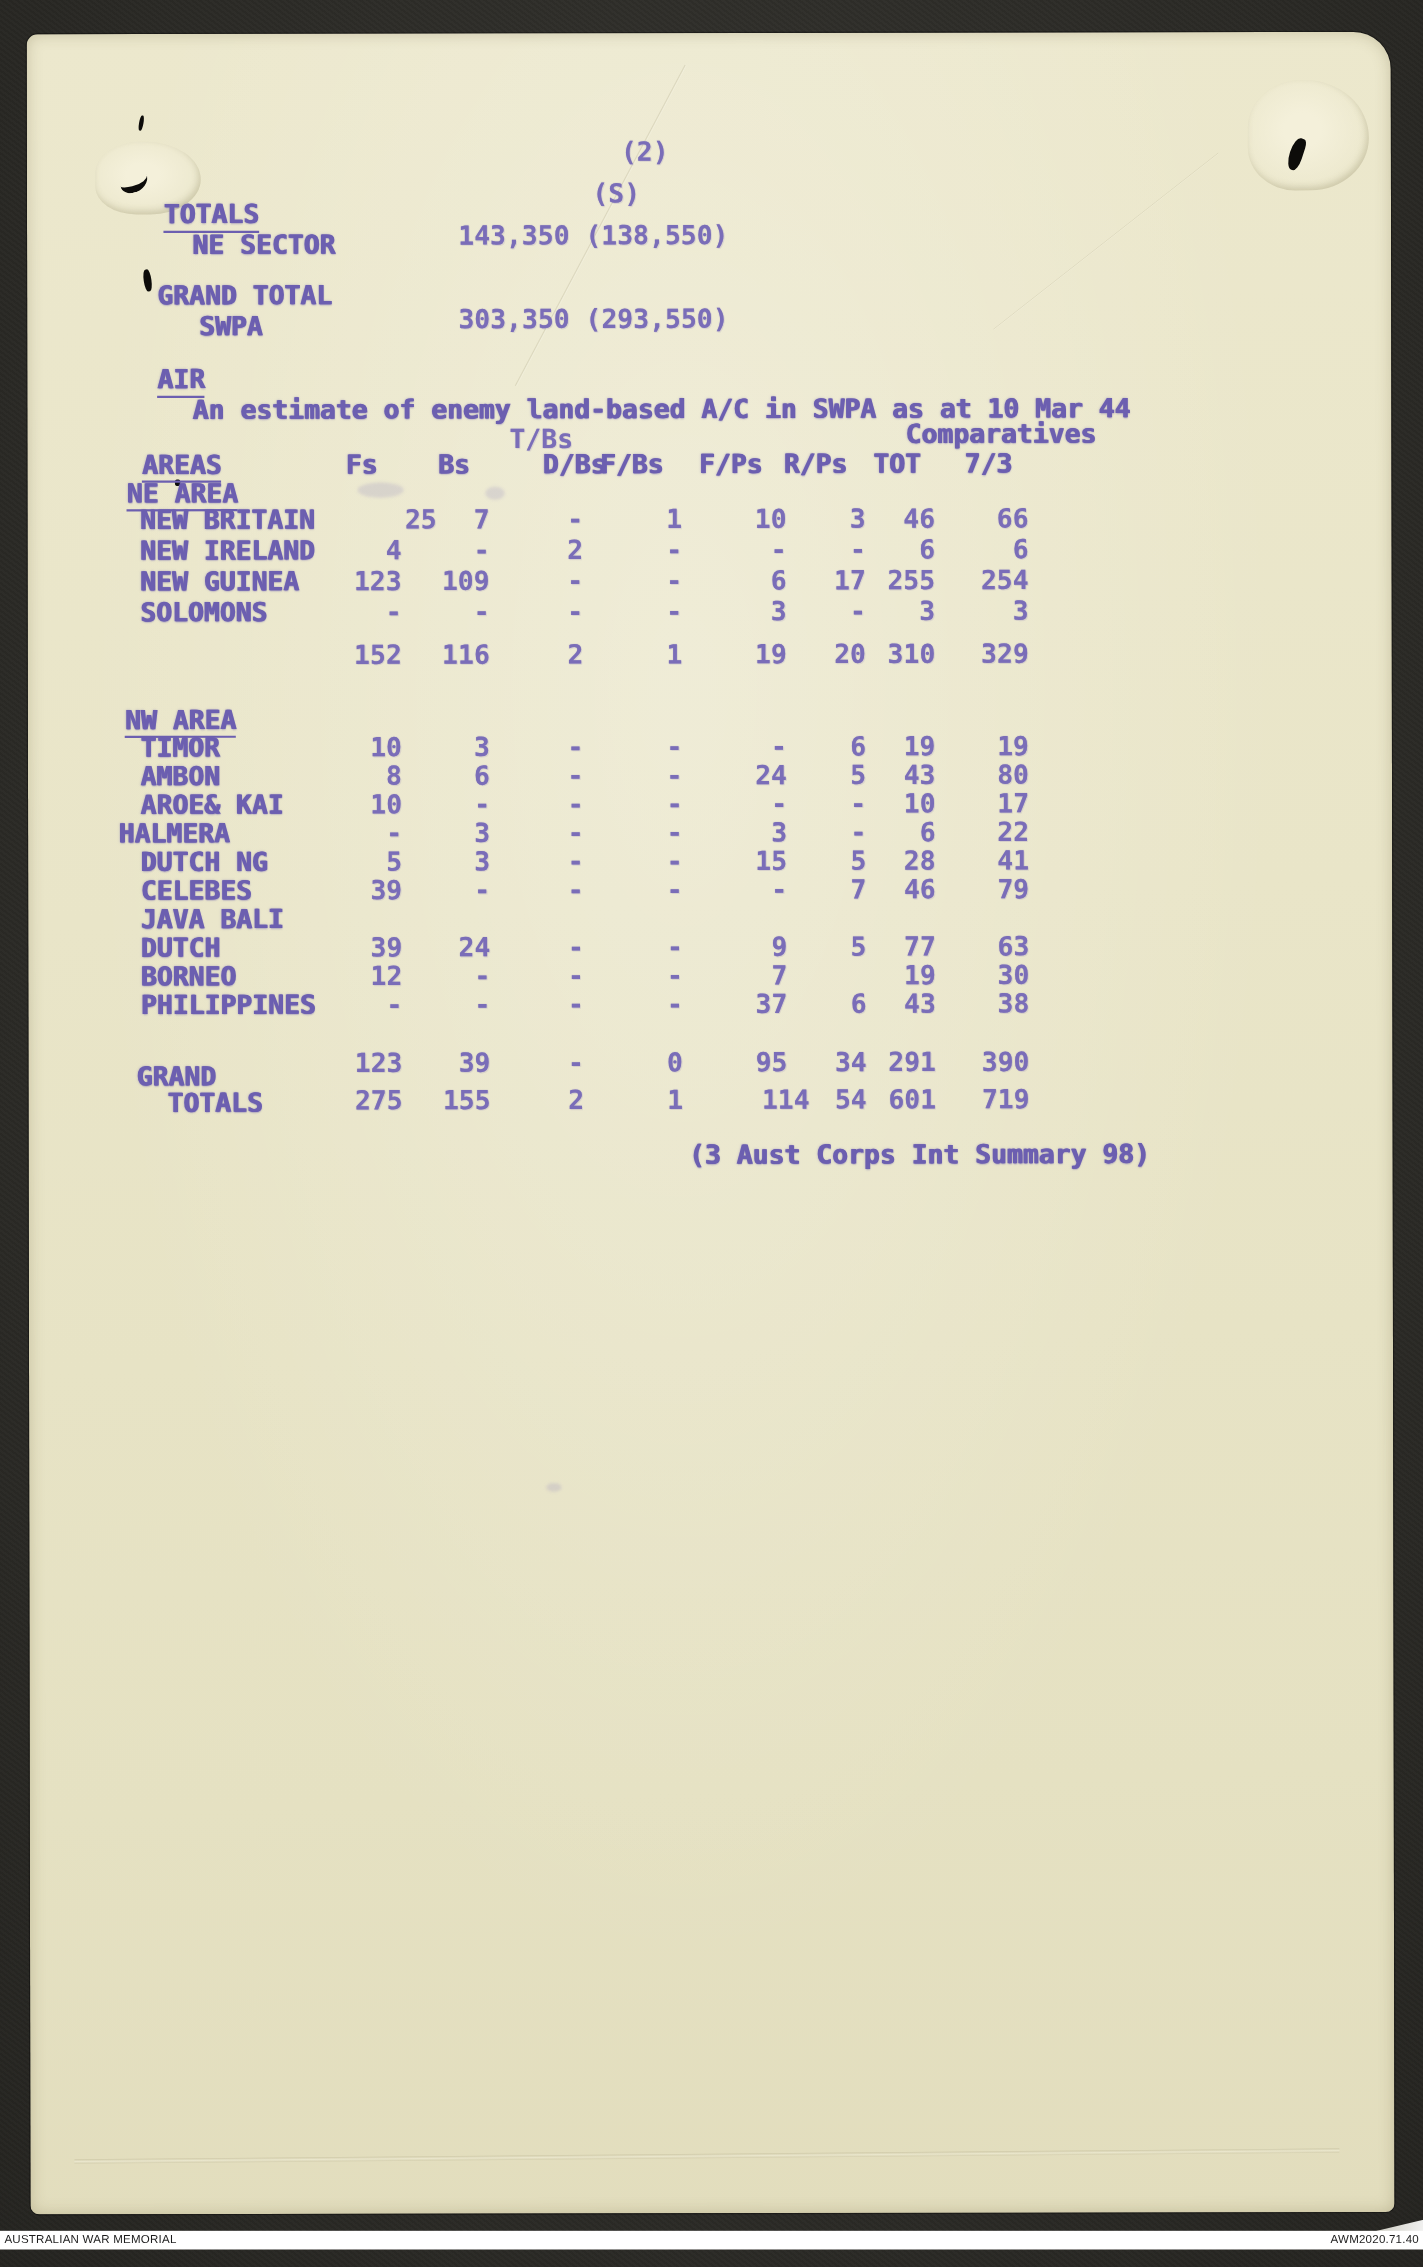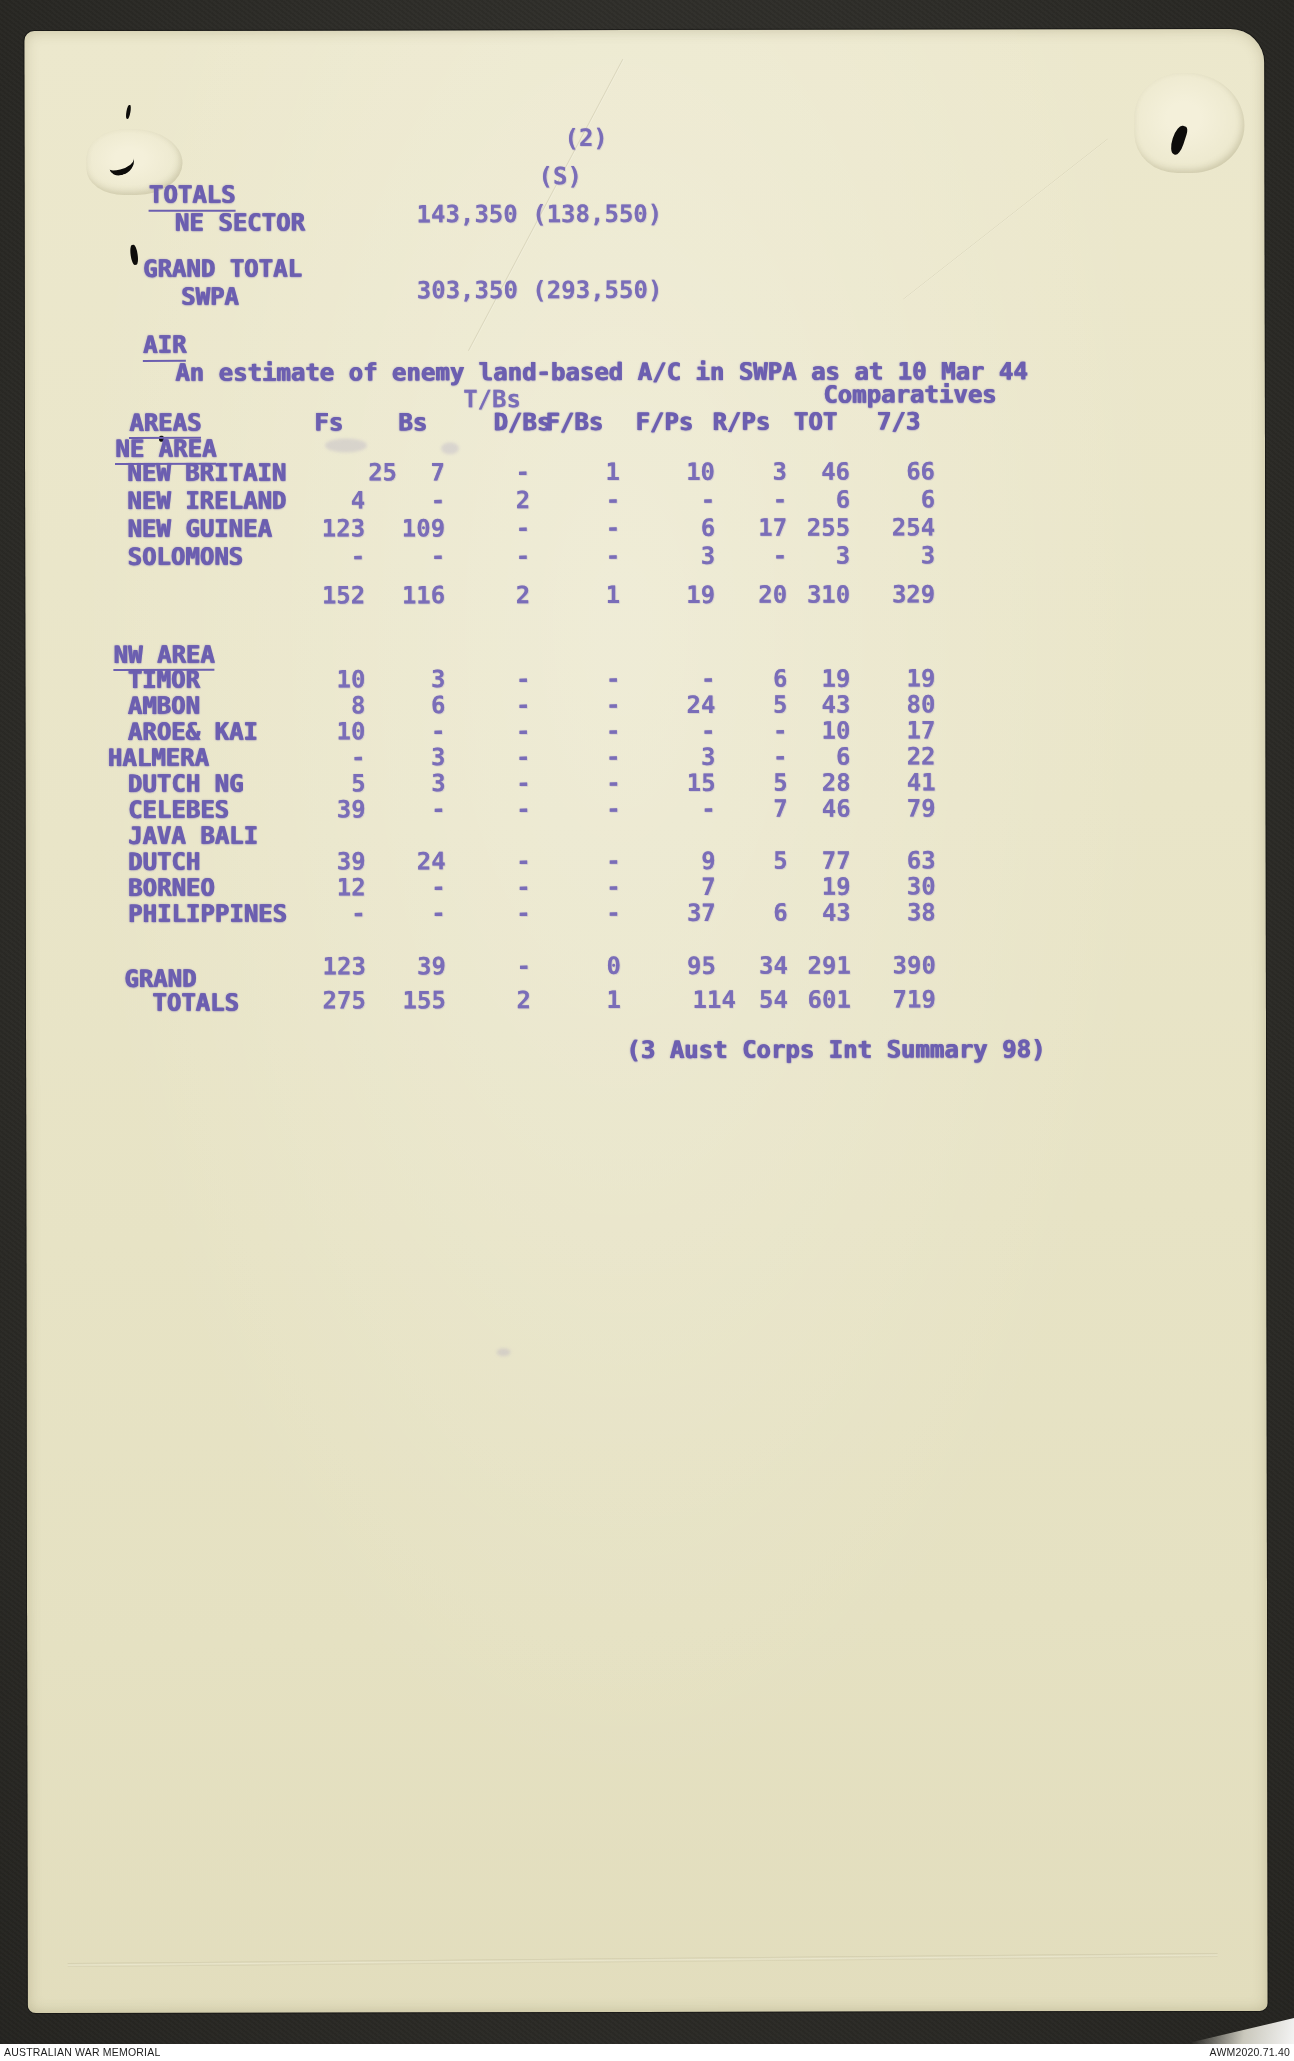--- a/index.html
+++ b/index.html
@@ -46,21 +46,21 @@
     font-family:"DejaVu Sans Mono","Liberation Mono",monospace;
     font-size:24px;font-weight:700;color:var(--ink);
     text-shadow:0 0 1px rgba(122,109,184,0.65), 1px 1px 0 rgba(122,109,184,0.12);
   }
   .line{position:absolute;white-space:pre;line-height:1.05;}
   .stamp{color:var(--ink-bold);
     text-shadow:1px 0 0 currentColor, 0 0 2px rgba(108,95,176,0.55), 1px 1px 1px rgba(108,95,176,0.25);}
   .u{border-bottom:2px solid currentColor;padding-bottom:1px;}
   .cell{position:absolute;white-space:pre;transform:translateX(-100%);line-height:1.05;}
   .footer-bar{
-    position:absolute;left:0;right:0;bottom:0;height:17px;background:var(--footer-bg);
+    position:absolute;left:0;right:0;bottom:16px;height:17px;background:var(--footer-bg);
     font-family:"Liberation Sans","DejaVu Sans",sans-serif;font-size:10.5px;color:var(--footer-text);margin-top:48px;
   }
   .footer-bar .fl{position:absolute;left:4px;top:2px;letter-spacing:0.2px;}
   .footer-bar .fr{position:absolute;right:4px;top:2px;letter-spacing:0.2px;}
 </style>
 </head>
 <body>
 
 <div class="canvas">
   <div class="paper">

